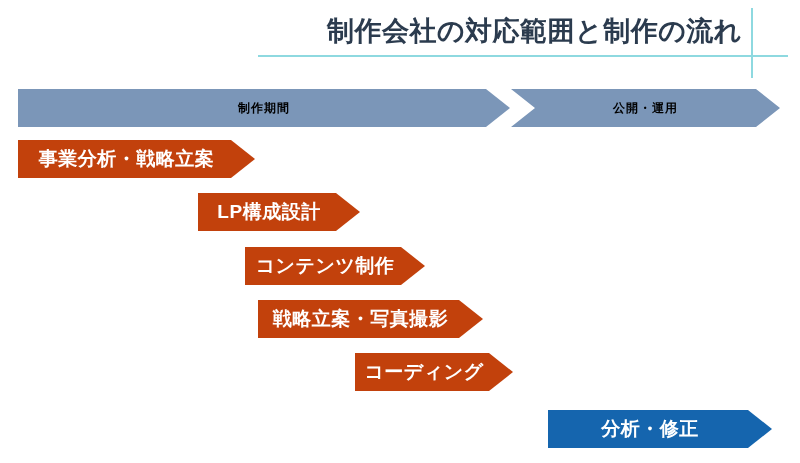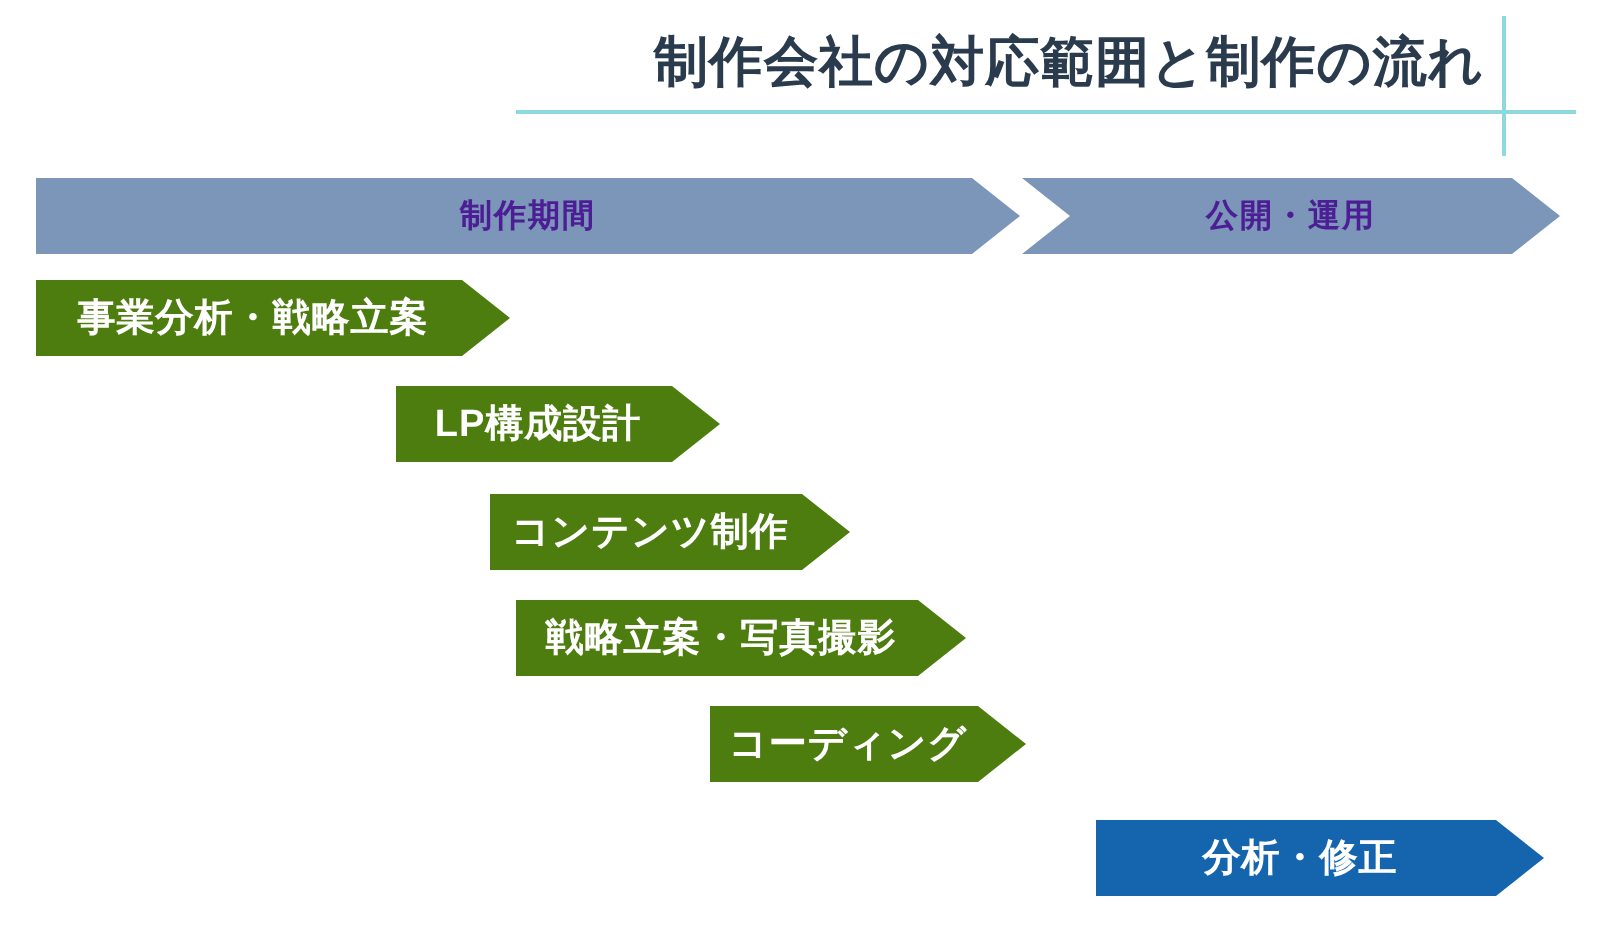--- a/index.html
+++ b/index.html
@@ -63,22 +63,22 @@
   
   .phase {
     position: absolute;
     height: 38px;
     background: #7b96b8;
     display: flex;
     align-items: center;
     justify-content: center;
   }
   .phase-label {
-    color: #4c1d95;
-    font-size: 16px;
+    color: #000000;
+    font-size: 12px;
     font-weight: 700;
     letter-spacing: 1px;
     white-space: nowrap;
   }
   .phase-1 {
     left: 18px;
     top: 89px;
     width: 492px;
     clip-path: polygon(0 0, calc(100% - 24px) 0, 100% 50%, calc(100% - 24px) 100%, 0 100%);
   }
@@ -100,21 +100,21 @@
     clip-path: polygon(0 0, calc(100% - 24px) 0, 100% 50%, calc(100% - 24px) 100%, 0 100%);
   }
   .task-label {
     color: #ffffff;
     font-size: 19px;
     font-weight: 700;
     letter-spacing: 0.5px;
     white-space: nowrap;
     transform: translateX(-10px);
   }
-  .task.orange { background: #4d7c0f; }
+  .task.orange { background: #c2410c; }
   .task.blue   { background: #1565ae; }
 </style>
 </head>
 <body>
 
 <div id="canvas">
 
   <div class="title-area">
     <div class="title-text">制作会社の対応範囲と制作の流れ</div>
     <div class="rule-h"></div>

